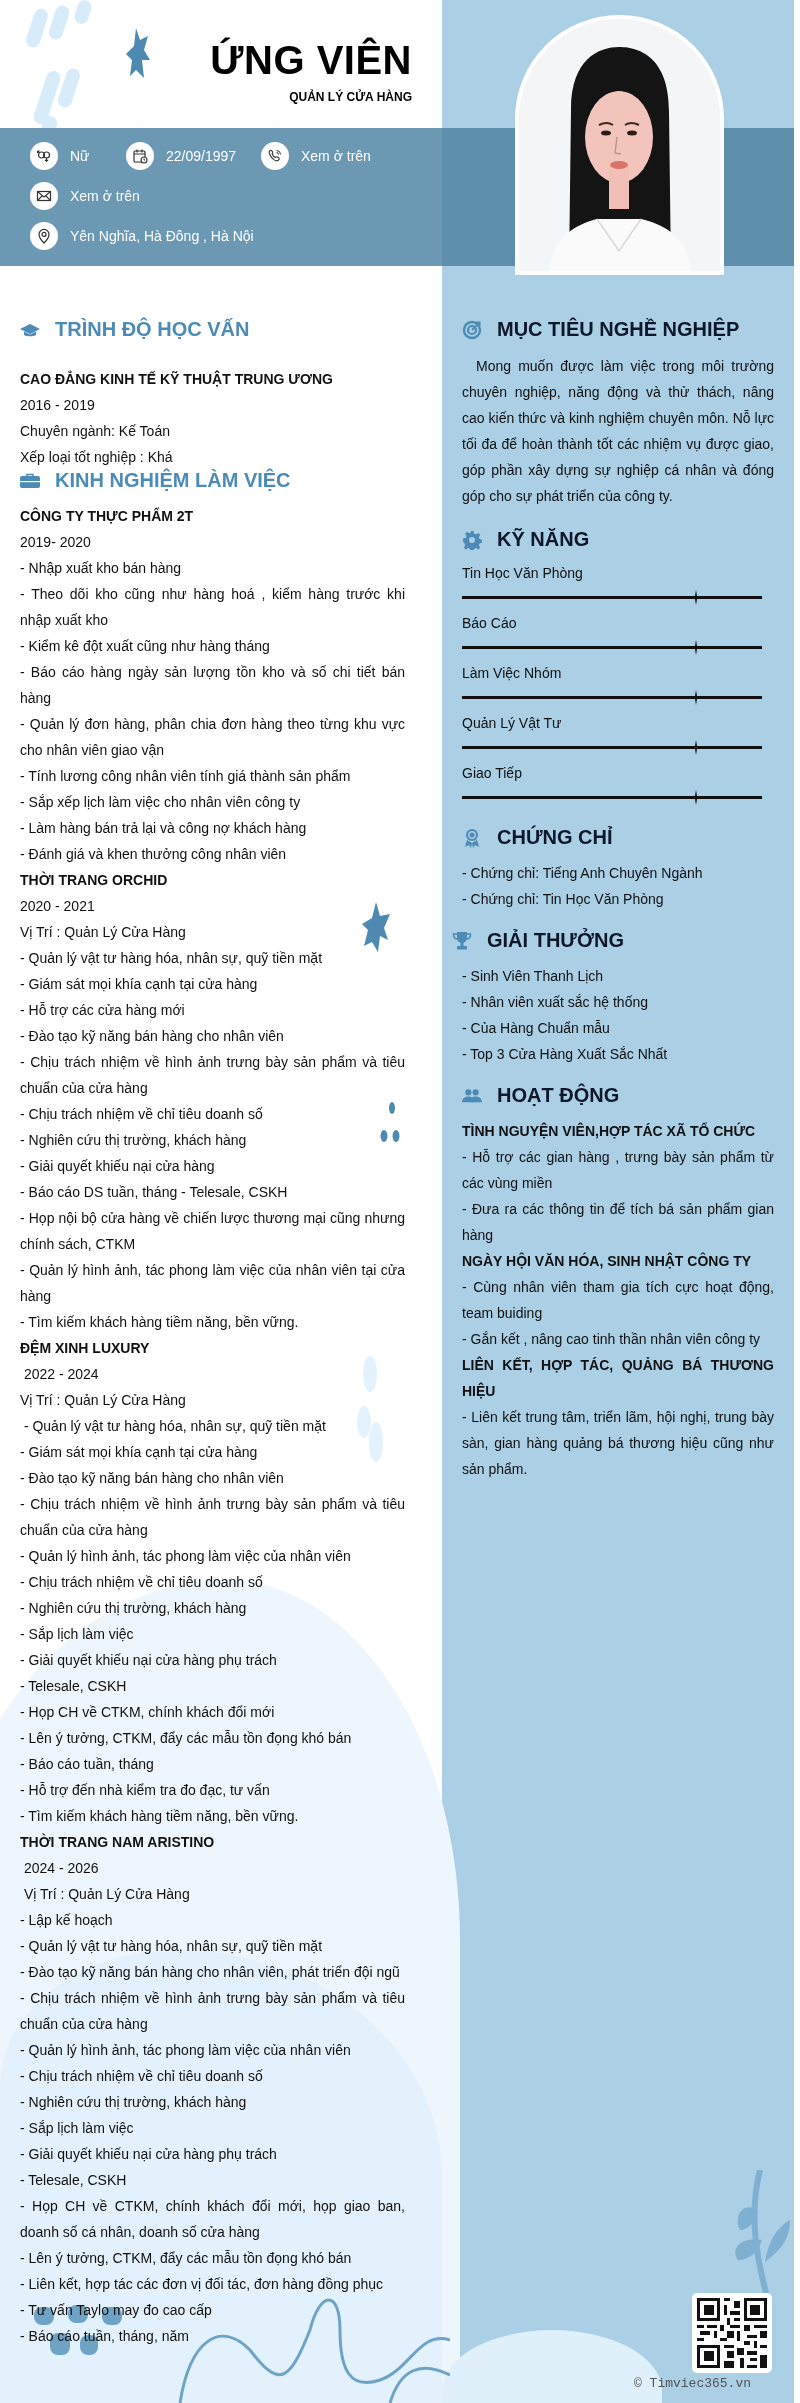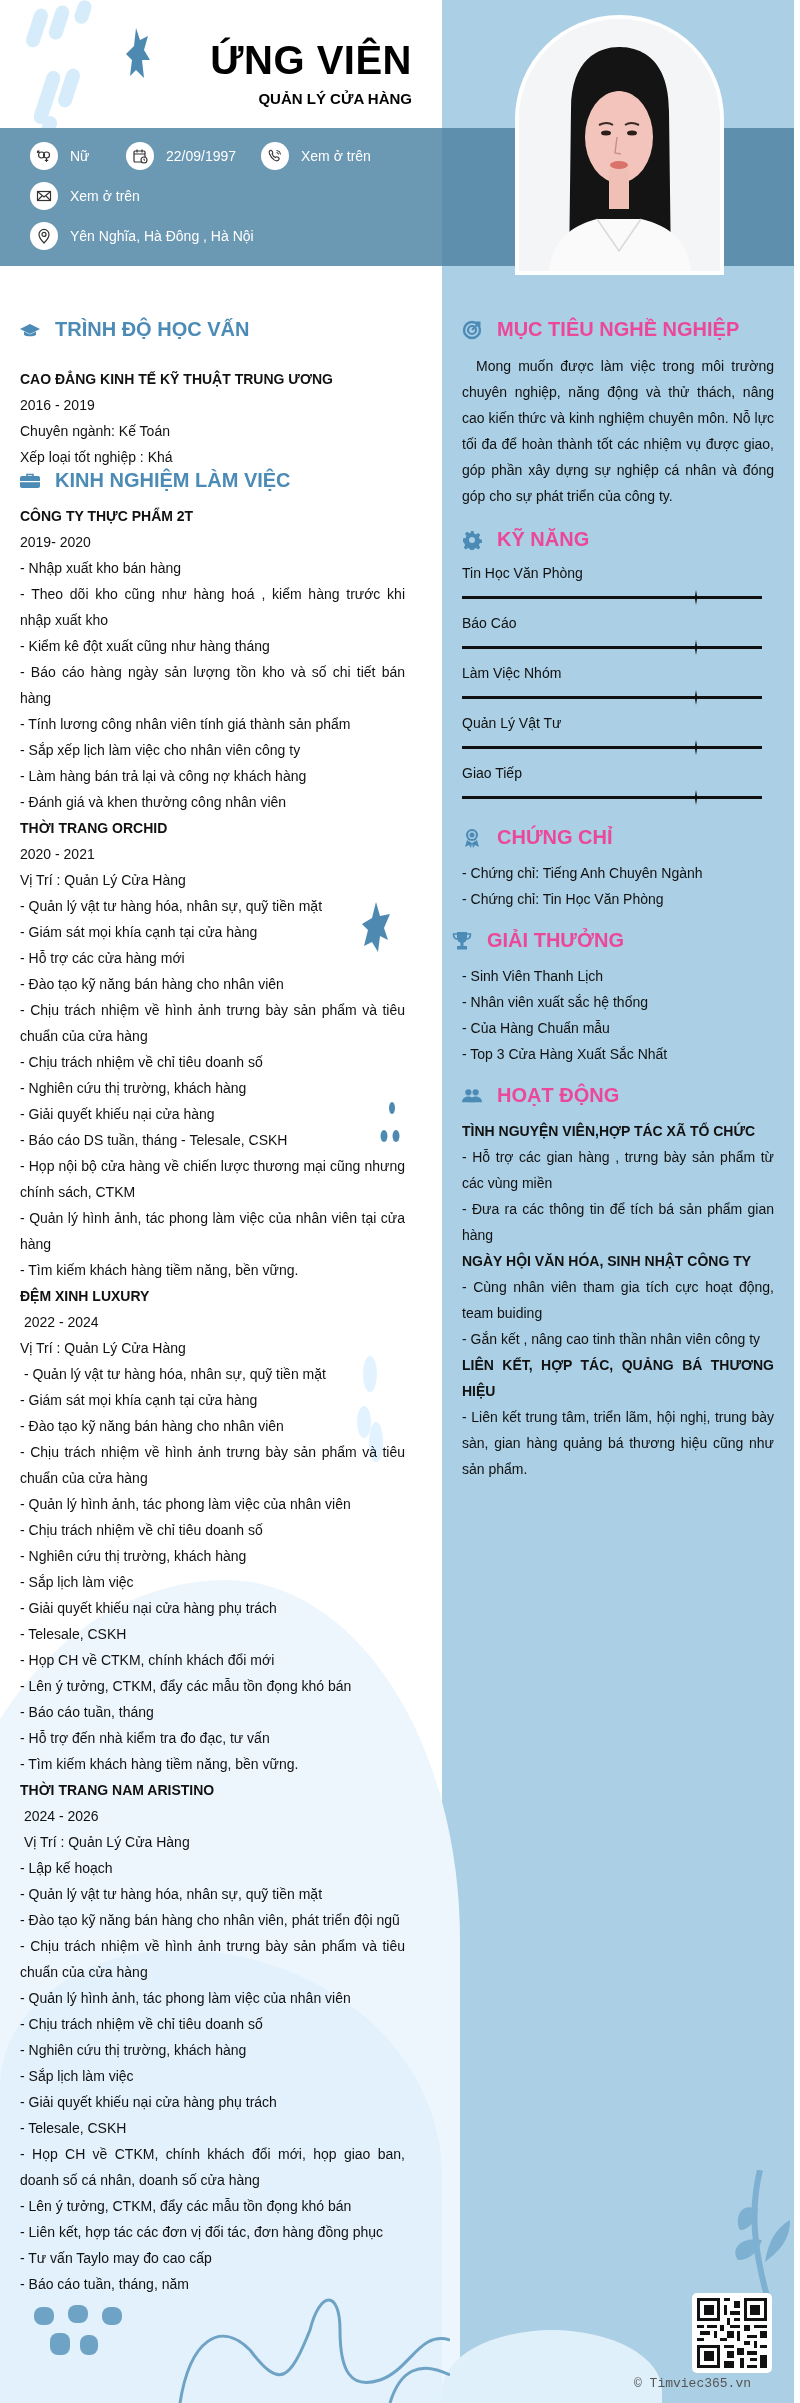--- a/index.html
+++ b/index.html
@@ -12,36 +12,36 @@
 
   
   .deco { position: absolute; pointer-events: none; }
   .rain { position: absolute; width: 14px; border-radius: 8px; background: #d6ecfb; transform: rotate(18deg); }
   .blob-big { position: absolute; left: -60px; top: 1580px; width: 520px; height: 900px; background: #eef6fd; border-radius: 55% 45% 0 0 / 40% 40% 0 0; }
   .blob-big2 { position: absolute; left: 0; top: 1950px; width: 442px; height: 453px; background: #e2f1fc; border-radius: 40% 60% 0 0 / 30% 50% 0 0; }
   .blob-right { position: absolute; left: 442px; top: 2330px; width: 220px; height: 73px; background: #dff0fb; border-radius: 60% 60% 0 0 / 100% 100% 0 0; }
 
   
   .title-name { position: absolute; right: 388px; top: 38px; font-size: 40px; font-weight: 700; color: #000; letter-spacing: 0.5px; }
-  .title-job { position: absolute; right: 388px; top: 90px; font-size: 15px; font-weight: 700; color: #000; }
+  .title-job { position: absolute; right: 388px; top: 90px; font-size: 12px; font-weight: 700; color: #000; }
 
   .band-left { position: absolute; left: 0; top: 128px; width: 442px; height: 138px; background: #6b98b3; }
   .band-right { position: absolute; left: 442px; top: 128px; width: 352px; height: 138px; background: #5e8fac; }
 
   .info { position: absolute; display: flex; align-items: center; color: #fff; font-size: 14px; }
   .info .ic { width: 28px; height: 28px; border-radius: 50%; background: #fff; display: flex; align-items: center; justify-content: center; margin-right: 12px; }
   .info .ic svg { width: 16px; height: 16px; }
 
   .photo { position: absolute; left: 515px; top: 15px; width: 209px; height: 260px; background: #fff; border-radius: 104px 104px 0 0; padding: 4px 4px 4px 4px; }
   .photo-inner { width: 100%; height: 100%; border-radius: 100px 100px 0 0; overflow: hidden; position: relative; background: #f5f6f8; }
 
   
   .sec-h { position: absolute; display: flex; align-items: center; font-size: 20px; font-weight: 700; color: #4b8bb5; }
   .sec-h .sicon { width: 20px; height: 20px; margin-right: 15px; display: flex; align-items: center; justify-content: center; }
-  .sec-h.right { color: #ec4899; }
+  .sec-h.right { color: #0f172a; }
 
   .txt { position: absolute; font-size: 14px; line-height: 26px; color: #111; }
   .left-block { left: 20px; width: 385px; }
   .right-block { left: 462px; width: 312px; }
   .bold { font-weight: 700; }
   .justify { text-align: justify; }
   .line { display: block; }
 
   .skill { position: absolute; left: 462px; width: 300px; }
   .skill .sname { font-size: 14px; line-height: 20px; }
@@ -208,20 +208,21 @@
     <span>KINH NGHIỆM LÀM VIỆC</span>
   </div>
 
   <div class="txt left-block justify" style="top:503px;" id="exp-list">
       <span class="line bold">CÔNG TY THỰC PHẨM 2T</span>
       <span class="line" style="white-space: pre;">2019- 2020</span>
       <span class="line" style="white-space: pre-wrap;">- Nhập xuất kho bán hàng</span>
       <span class="line" style="white-space: pre-wrap;">- Theo dõi kho cũng như hàng hoá , kiểm hàng trước khi nhập xuất kho</span>
       <span class="line" style="white-space: pre-wrap;">- Kiểm kê đột xuất cũng như hàng tháng</span>
       <span class="line" style="white-space: pre-wrap;">- Báo cáo hàng ngày sản lượng tồn kho và số chi tiết bán hàng</span>
+      <span class="line" style="white-space: pre-wrap;">- Quản lý đơn hàng, phân chia đơn hàng theo từng khu vực cho nhân viên giao vận</span>
       <span class="line" style="white-space: pre-wrap;">- Tính lương công nhân viên tính giá thành sản phẩm</span>
       <span class="line" style="white-space: pre-wrap;">- Sắp xếp lịch làm việc cho nhân viên công ty</span>
       <span class="line" style="white-space: pre-wrap;">- Làm hàng bán trả lại và công nợ khách hàng</span>
       <span class="line" style="white-space: pre-wrap;">- Đánh giá và khen thưởng công nhân viên</span>
       <span class="line bold">THỜI TRANG ORCHID</span>
       <span class="line" style="white-space: pre;">2020 - 2021</span>
       <span class="line" style="white-space: pre;">Vị Trí : Quản Lý Cửa Hàng</span>
       <span class="line" style="white-space: pre-wrap;">- Quản lý vật tư hàng hóa, nhân sự, quỹ tiền mặt</span>
       <span class="line" style="white-space: pre-wrap;">- Giám sát mọi khía cạnh tại cửa hàng</span>
       <span class="line" style="white-space: pre-wrap;">- Hỗ trợ các cửa hàng mới</span>

